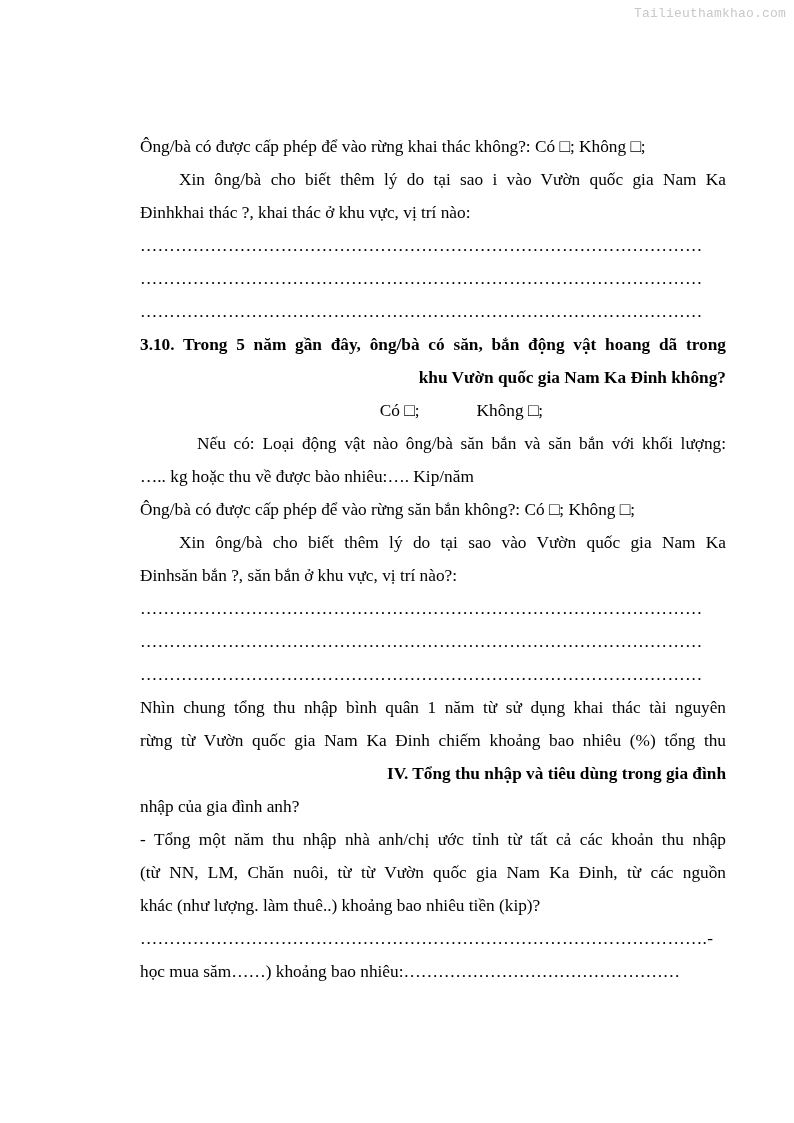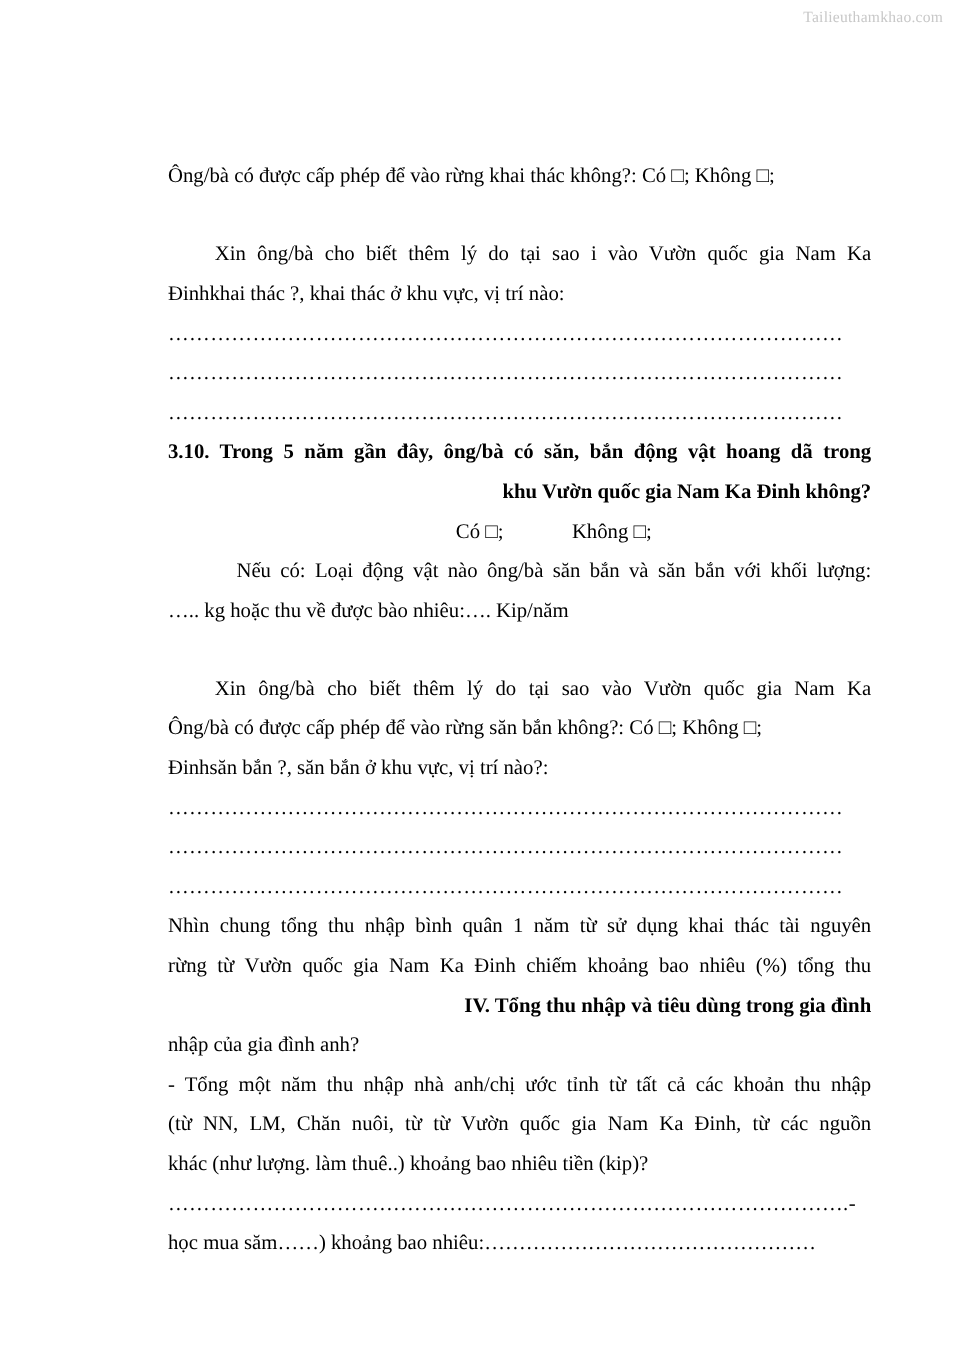--- a/index.html
+++ b/index.html
@@ -1,23 +1,23 @@
 <!DOCTYPE html>
 <html><head>
 <meta charset="utf-8">
 <style>
   html, body { margin:0; padding:0; background:#fff; }
   body { width:794px; height:1123px; position:relative; overflow:hidden;
          font-family:"Liberation Serif", serif; color:#000; }
-  .watermark { position:absolute; top:6px; right:8px; font-family:Liberation Serif, serif;
+  .watermark { position:absolute; top:6px; right:8px; font-family:Liberation Mono, monospace;
                font-size:13px; color:#c8c8c8; letter-spacing:0.2px; }
   .page { position:absolute; left:140px; top:130px; width:586px; font-size:17.3px; }
   .line { height:33px; line-height:33px; white-space:nowrap; overflow:hidden; }
   .justify { text-align:justify; text-align-last:justify; white-space:normal; }
-  .indent { padding-left:39px;margin-top:32px; }
+  .indent { padding-left:39px; }
   .indent2 { padding-left:57px;text-align:center; }
   .bold { font-weight:bold;text-align:right; }
   .dots { letter-spacing:0.3px; }
   .gap { display:inline-block; }
 </style>
 </head>
 <body>
 
 <div class="watermark">Tailieuthamkhao.com</div>
 
@@ -28,22 +28,22 @@
   <div class="line dots">……………………………………………………………………………………</div>
   <div class="line dots">……………………………………………………………………………………</div>
   <div class="line dots">……………………………………………………………………………………</div>
   <div class="line justify bold">3.10. Trong 5 năm gần đây, ông/bà có săn, bắn động vật hoang dã trong</div>
   <div class="line bold">khu  Vườn quốc gia Nam Ka Đinh không?</div>
   <div class="line indent2">
     <span>Có □;</span><span class="gap" style="width:57px"></span><span>Không □;</span>
   </div>
   <div class="line justify indent2">Nếu có: Loại động vật nào ông/bà săn bắn và săn bắn với khối lượng:</div>
   <div class="line">….. kg hoặc thu về được bào nhiêu:…. Kip/năm</div>
+  <div class="line">Ông/bà có được cấp phép để vào rừng săn bắn không?:  Có □;    Không □;</div>
   <div class="line justify indent">Xin ông/bà cho biết thêm lý do tại sao vào  Vườn quốc gia Nam Ka</div>
-  <div class="line">Ông/bà có được cấp phép để vào rừng săn bắn không?:  Có □;    Không □;</div>
   <div class="line">Đinhsăn bắn ?, săn bắn ở khu vực, vị trí nào?:</div>
   <div class="line dots">……………………………………………………………………………………</div>
   <div class="line dots">……………………………………………………………………………………</div>
   <div class="line dots">……………………………………………………………………………………</div>
   <div class="line justify">Nhìn chung tổng thu nhập bình quân 1 năm từ sử dụng khai thác tài nguyên</div>
   <div class="line justify">rừng từ  Vườn quốc gia Nam Ka Đinh chiếm khoảng bao nhiêu (%) tổng thu</div>
   <div class="line bold">IV. Tổng thu nhập và tiêu dùng trong gia đình</div>
   <div class="line">nhập của gia đình anh?</div>
   <div class="line justify">-   Tổng một năm thu nhập nhà anh/chị ước tỉnh từ tất cả các khoản thu nhập</div>
   <div class="line justify">(từ NN, LM, Chăn nuôi, từ  từ Vườn quốc gia Nam Ka Đinh, từ các nguồn</div>

